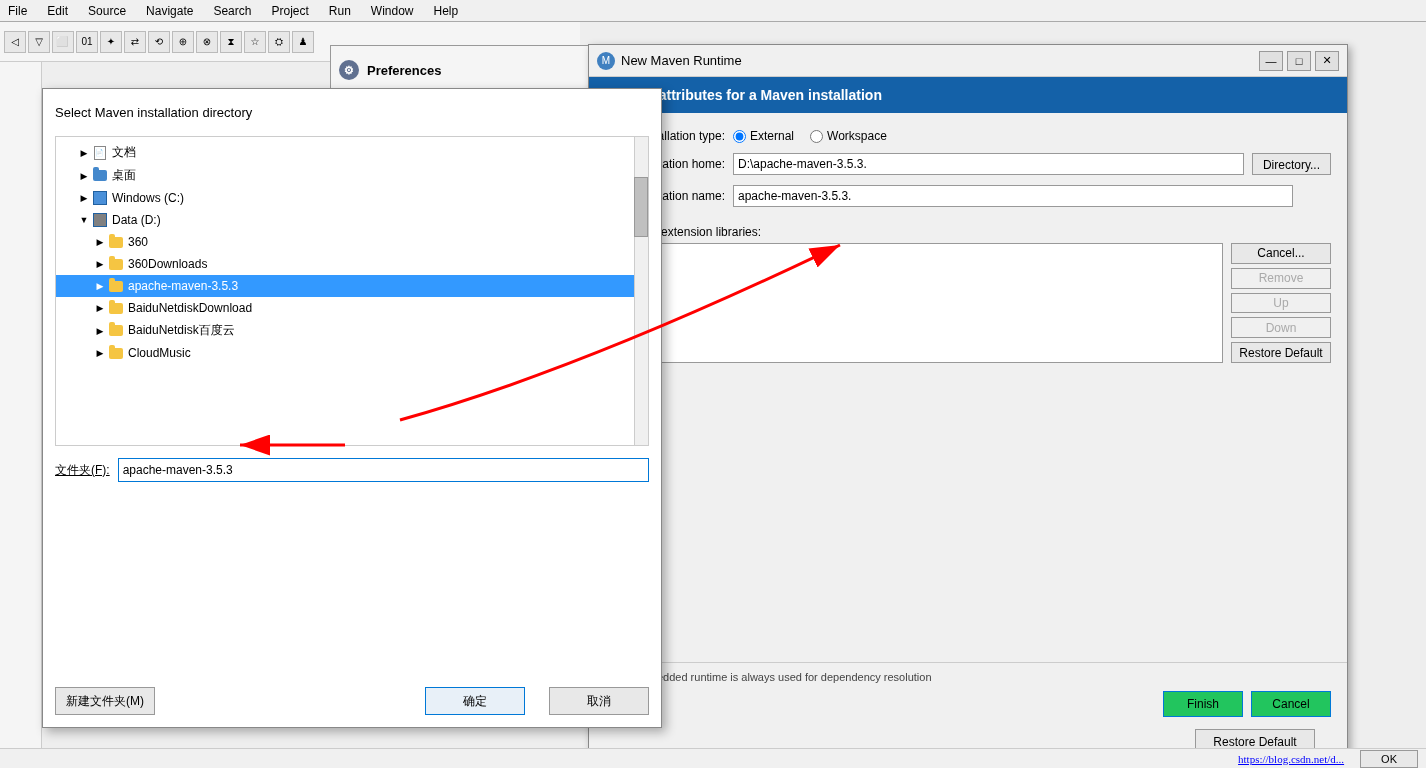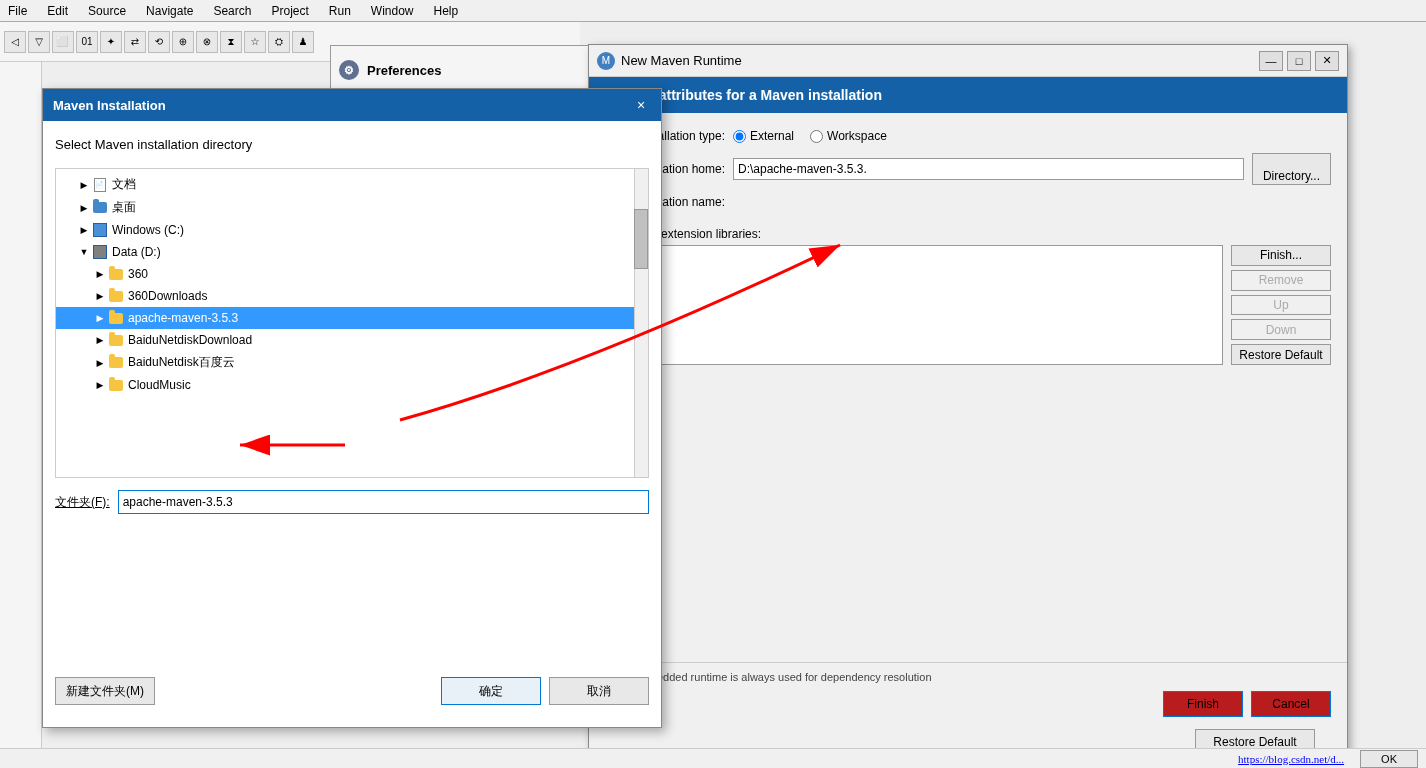--- a/index.html
+++ b/index.html
@@ -170,21 +170,21 @@
     .form-input {
       flex: 1;
       height: 22px;
       border: 1px solid #999;
       padding: 7px 4px;
       font-size: 12px;
       background: white;
     }
     .form-btn {
       height: 22px;
-      padding: 15px 10px;
+      padding: 4px 10px;
       border: 1px solid #999;
       background: #e8e8e8;
       cursor: pointer;
       font-size: 12px;
       white-space: nowrap;
     }
 
     
     .lib-section {
       padding: 8px 16px;
@@ -240,21 +240,21 @@
       display: flex;
       justify-content: flex-end;
       gap: 8px;
       margin-bottom: 8px;
     }
     .footer-btn {
       min-width: 80px;
       height: 26px;
       padding: 0 12px;
       border: 1px solid #0078d7;
-      background: #b91c1c;
+      background: #22c55e;
       cursor: pointer;
       font-size: 12px;
     }
     .restore-btn {
       min-width: 120px;
       height: 26px;
       padding: 0 12px;
       border: 1px solid #999;
       background: #e8e8e8;
       cursor: pointer;
@@ -411,37 +411,37 @@
       outline: none;
     }
 
     
     .install-bottom {
       display: flex;
       justify-content: space-between;
       align-items: center;
       padding: 12px 12px 8px 12px;
       position: absolute;
-      bottom: 14px; left: 0; right: 0;
+      bottom: 4px; left: 0; right: 0;
     }
     .install-btn {
       min-width: 100px;
       height: 28px;
       border: 1px solid #999;
       background: #e8e8e8;
       cursor: pointer;
       font-size: 12px;
     }
     .install-btn.primary {
       border: 1px solid #0078d7;
       background: #e8f0f8;
     }
     .bottom-btns {
       display: flex;
-      gap: 8px;
+      gap: 24px;
     }
 
     
     .red-arrow-svg {
       position: absolute;
       top: 0; left: 0;
       width: 100%; height: 100%;
       pointer-events: none;
       z-index: 100;
     }
@@ -555,29 +555,30 @@
       </div>
 
       <div class="form-row">
         <div class="form-label">Installation home:</div>
         <input type="text" class="form-input" value="D:\apache-maven-3.5.3." style="">
         <button class="form-btn">Directory...</button>
       </div>
 
       <div class="form-row">
         <div class="form-label">Installation name:</div>
+        <input type="text" class="form-input" style="max-width: 560px;" value="apache-maven-3.5.3.">
       </div>
     </div>
 
     <div class="lib-section">
       <div class="lib-label">Additional extension libraries:</div>
       <div class="lib-area">
         <div class="lib-list"></div>
         <div class="lib-buttons">
-          <button class="lib-btn">Finish...</button>
+          <button class="lib-btn">Cancel...</button>
           <button class="lib-btn disabled">Remove</button>
           <button class="lib-btn disabled">Up</button>
           <button class="lib-btn disabled">Down</button>
           <button class="lib-btn">Restore Default</button>
         </div>
       </div>
     </div>
 
     <div class="dialog-bottom">
       <div class="note-text">Note: Embedded runtime is always used for dependency resolution</div>
@@ -586,24 +587,20 @@
         <button class="footer-btn">Cancel</button>
       </div>
       <div class="restore-default-bottom">
         <button class="restore-btn">Restore Default</button>
       </div>
     </div>
   </div>
 </div>
 
 <div class="maven-install-dialog">
-  <div class="maven-install-titlebar">
-    <span class="maven-install-title">Maven Installation</span>
-    <div class="close-x">×</div>
-  </div>
 
   <div class="maven-install-content">
     <div class="select-maven-label">Select Maven installation directory</div>
 
     <div class="file-tree">
       <div class="tree-scroll">
 
         <div class="tree-item tree-indent-1">
           <div class="tree-arrow">▶</div>
           <div class="tree-icon">

